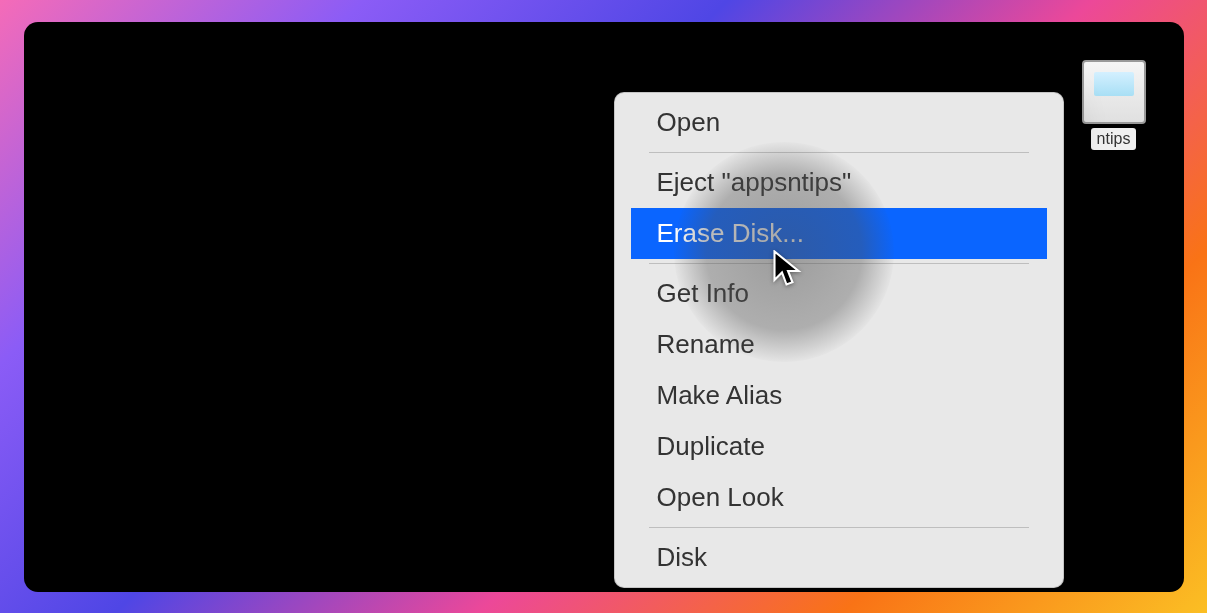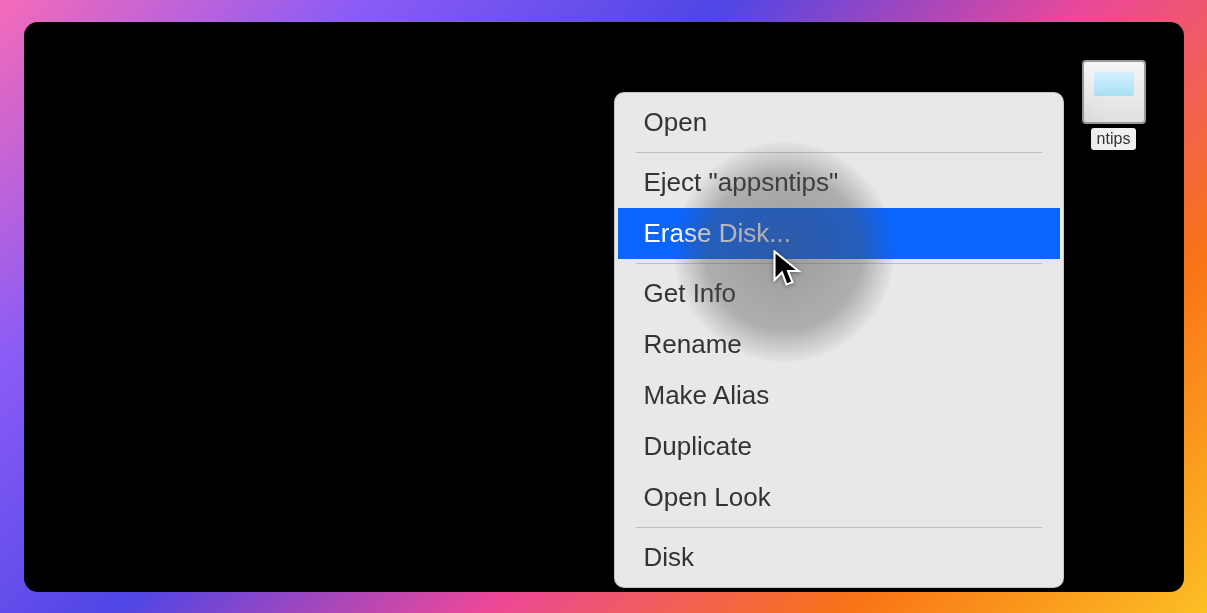--- a/index.html
+++ b/index.html
@@ -73,21 +73,21 @@
     
     .context-menu {
       position: absolute;
       top: 70px;
       left: 590px;
       width: 450px;
       background: #e8e8e8;
       border-radius: 10px;
       border: 1px solid rgba(0,0,0,0.15);
       box-shadow: 0 10px 40px rgba(0,0,0,0.3);
-      padding: 4px 3px;
+      padding: 4px 16px;
     }
     
     .menu-item {
       padding: 10px 26px;
       font-size: 26px;
       color: #333;
       cursor: default;
       user-select: none;
     }
     

